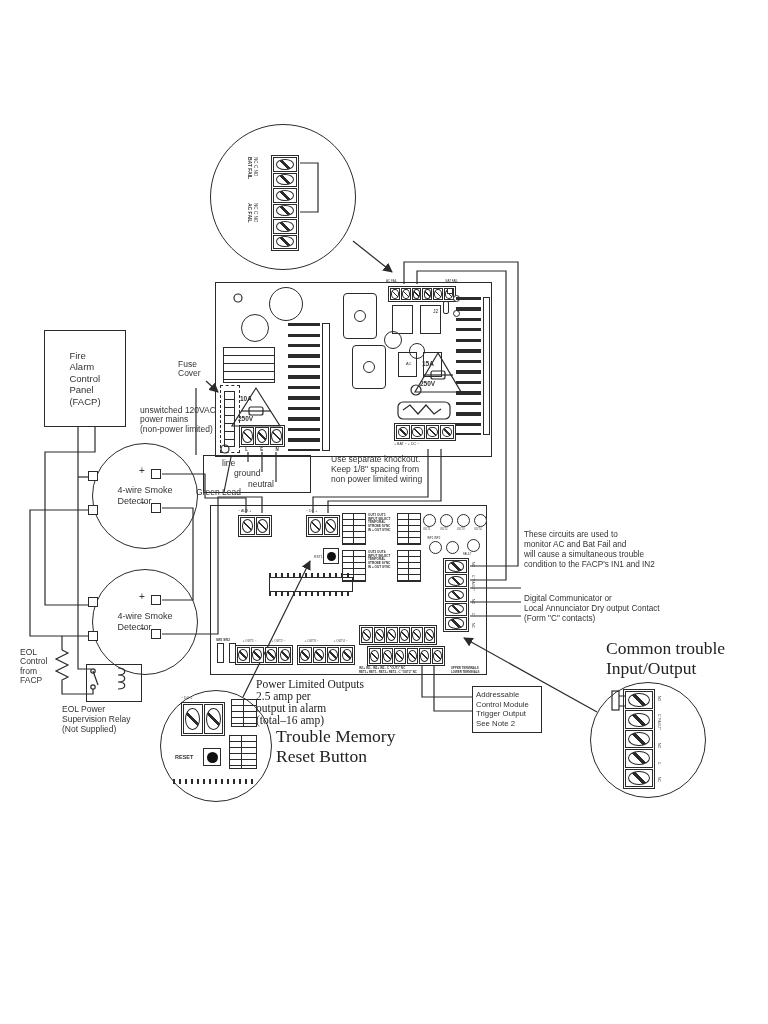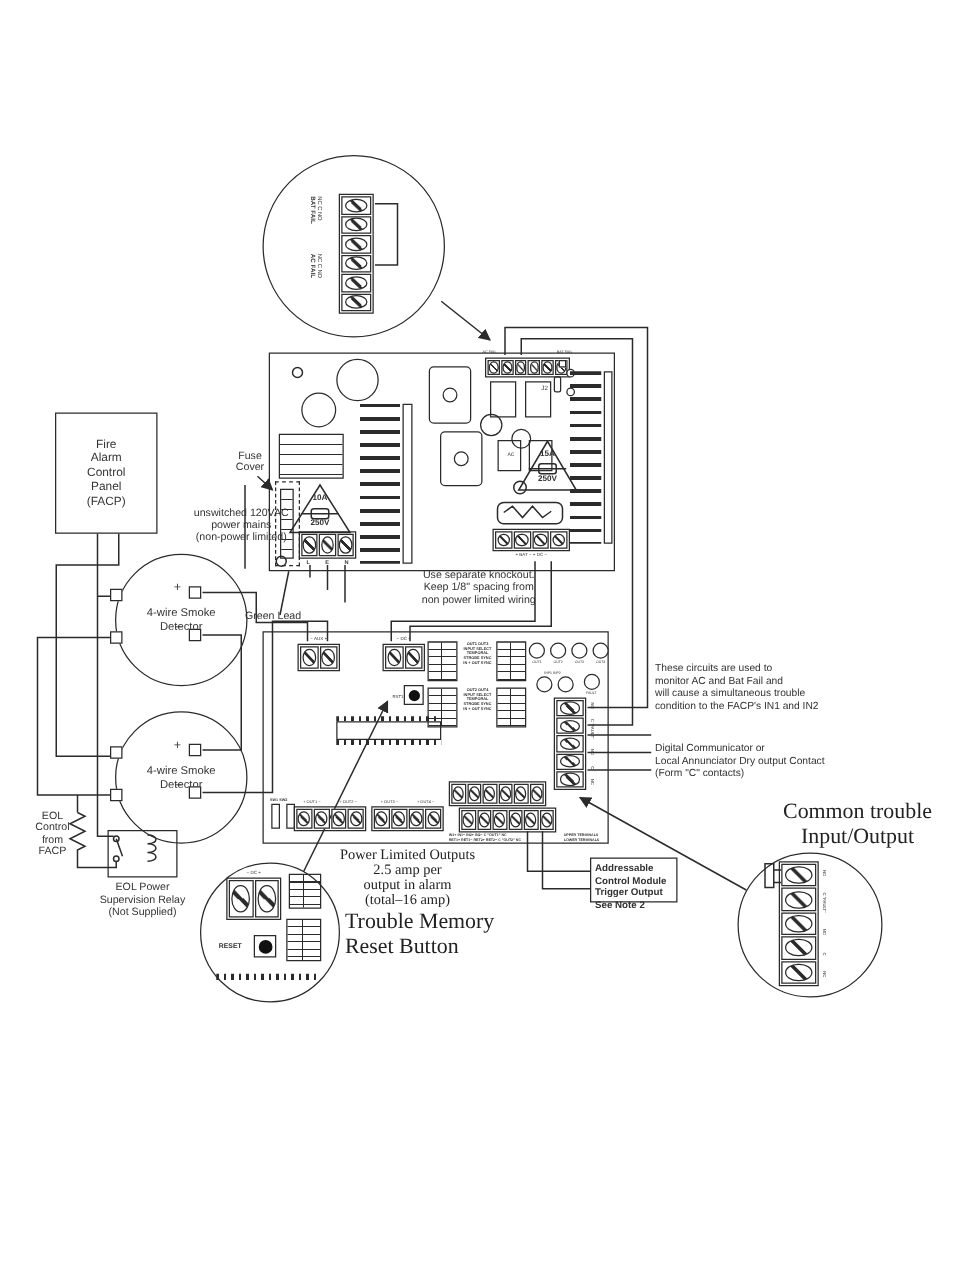--- a/index.html
+++ b/index.html
@@ -1,20 +1,20 @@
 <!DOCTYPE html>
 <html><head>
 <meta charset="utf-8">
 <style>
   html,body{margin:0;padding:0;background:#fff;}
   #canvas{position:relative;width:768px;height:1024px;background:#fff;overflow:hidden;
           font-family:"Liberation Sans",sans-serif;color:#333;}
   .abs{position:absolute;box-sizing:border-box;}
   .ml{white-space:pre-line;}
-  .ctr{text-align:center;}
+  .ctr{}
   .circle{border:1.6px solid #2b2b2b;border-radius:50%;}
   .box{border:1.4px solid #2b2b2b;}
   .tblock{display:flex;border:1px solid #2b2b2b;padding:1px;gap:1px;}
   .tblock.v{flex-direction:column;}
   .screw{flex:1;border:1px solid #2b2b2b;background:#fff;display:flex;align-items:center;justify-content:center;}
   .screw::before{content:"";display:block;width:74%;height:74%;border-radius:50%;border:1px solid #2b2b2b;
     background:linear-gradient(45deg,transparent 43%,#2b2b2b 43%,#2b2b2b 57%,transparent 57%);}
   .dip{border:1px solid #2b2b2b;background-image:
       linear-gradient(to right,transparent 0 44%,#2b2b2b 44% 48%,transparent 48%),
       repeating-linear-gradient(to bottom,transparent 0 5px,#2b2b2b 5px 6px);}
@@ -206,20 +206,25 @@
 Control
 Panel
 (FACP)</div>
   </div>
   <div class="abs ml ctr" style="left:178px;top:360px;width:44px;font-size:8.5px;line-height:1.1;">Fuse
 Cover</div>
   <div class="abs ml ctr" style="left:140px;top:406px;width:106px;font-size:8.5px;line-height:1.1;">unswitched 120VAC
 power mains
 (non-power limited)</div>
 
+  <div class="abs box" style="left:203px;top:455px;width:108px;height:38px;border-width:1px;">
+    <span class="abs" style="left:18px;top:2px;font-size:8.5px;">line</span>
+    <span class="abs" style="left:30px;top:12px;font-size:8.5px;">ground</span>
+    <span class="abs" style="left:44px;top:23px;font-size:8.5px;">neutral</span>
+  </div>
   <div class="abs" style="left:196px;top:487px;font-size:8.5px;">Green Lead</div>
   <div class="abs ml ctr" style="left:331px;top:455px;width:104px;font-size:8.5px;line-height:1.15;">Use separate knockout.
 Keep 1/8" spacing from
 non power limited wiring</div>
 
   <div class="abs circle" style="left:92px;top:443px;width:106px;height:106px;display:flex;align-items:center;justify-content:center;">
     <div class="ml ctr" style="font-size:9px;line-height:1.2;">4-wire Smoke
 Detector</div>
   </div>
   <div class="abs sq" style="left:88px;top:471px;width:10px;height:10px;"></div>
@@ -386,21 +391,21 @@
   <div class="abs ml serif" style="left:276px;top:726px;width:210px;font-size:17.5px;line-height:1.15;">Trouble Memory
 Reset Button</div>
 
   <div class="abs ml" style="left:524px;top:530px;width:160px;font-size:8.2px;line-height:1.2;">These circuits are used to
 monitor AC and Bat Fail and
 will cause a simultaneous trouble
 condition to the FACP's IN1 and IN2</div>
   <div class="abs ml" style="left:524px;top:594px;width:190px;font-size:8.2px;line-height:1.2;">Digital Communicator or
 Local Annunciator Dry output Contact
 (Form "C" contacts)</div>
-  <div class="abs box ml" style="left:472px;top:686px;width:70px;height:36px;border-width:1.2px;font-size:7.8px;line-height:1.25;padding:3px;font-weight:bold;">Addressable
+  <div class="abs box ml" style="left:472px;top:686px;width:70px;height:47px;border-width:1.2px;font-size:7.8px;line-height:1.25;padding:3px;">Addressable
 Control Module
 Trigger Output
 See Note 2</div>
 
   <div class="abs circle" style="left:160px;top:690px;width:112px;height:112px;">
     <div class="abs ctr" style="left:20px;top:5px;width:44px;font-size:3.6px;">− DC +</div>
     <div class="abs tblock" style="left:20px;top:11px;width:44px;height:34px;">
         <div class="screw"></div>
         <div class="screw"></div>
       </div>

